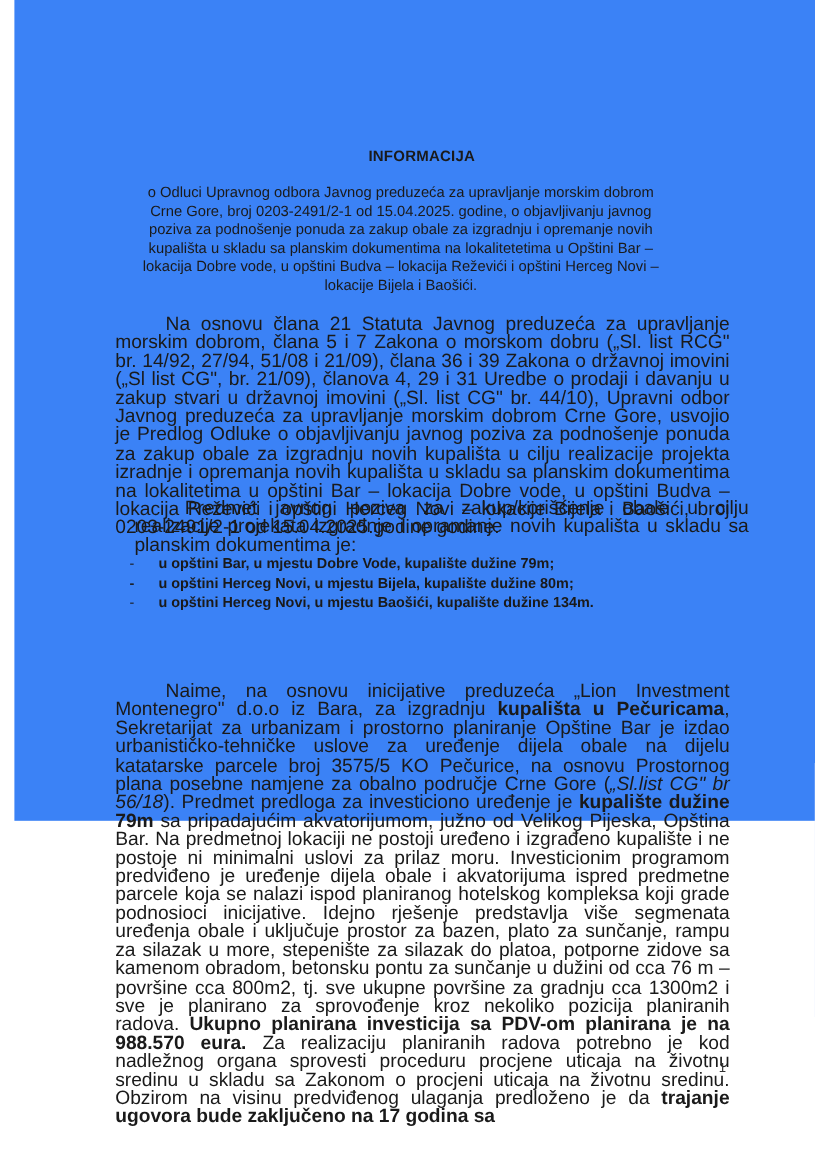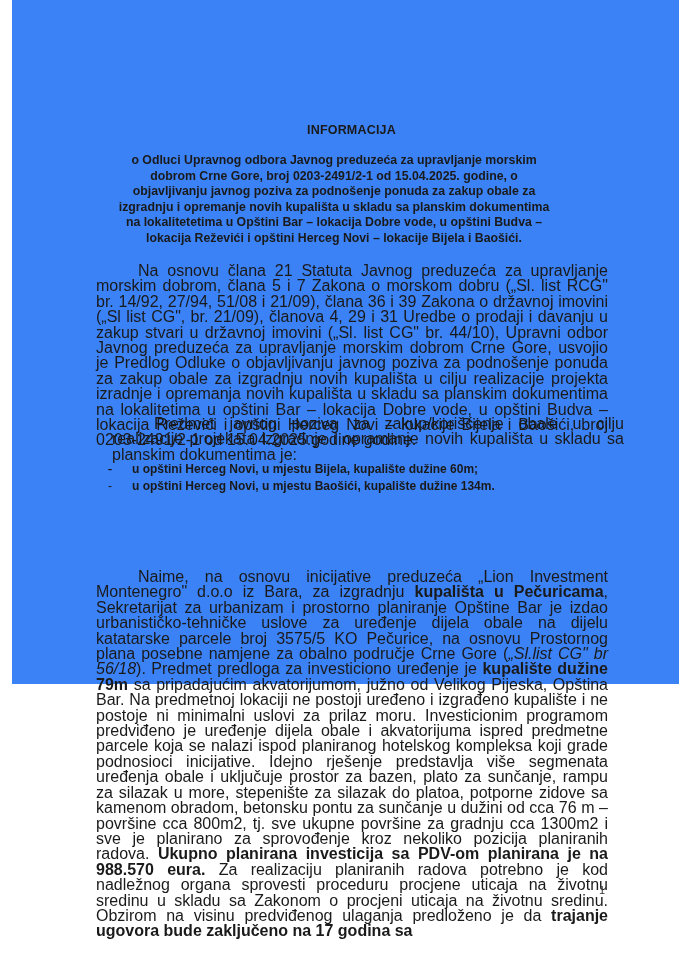--- a/index.html
+++ b/index.html
@@ -2,21 +2,21 @@
 <html><head>
 <meta charset="utf-8">
 <style>
   html, body { margin: 0; padding: 0; background: #ffffff; }
   body { width: 679px; height: 960px; overflow: hidden; position: relative;
          font-family: "Liberation Sans", sans-serif; color: #1a1a1a; }
   .page { position: absolute; left: 12px; top: 0; width: 679px; height: 684px; background: #3b82f6; }
   .title { position: absolute; top: 123px; left: 0; width: 679px; text-align: center;
            font-weight: bold; font-size: 12.5px; letter-spacing: 0.2px; }
   .subtitle { position: absolute; top: 153px; left: 104px; width: 436px; text-align: center;
-              font-weight: bold; font-size: 12.3px; line-height: 15.6px; }
+              font-weight: normal; font-size: 12.3px; line-height: 15.6px; }
   .para { position: absolute; left: 84px; width: 512px; font-size: 16px; line-height: 15.4px;
           text-align: justify; text-indent: 42px; }
   .p1 { top: 263px; }
   .p2 { top: 400px; }
   .list { position: absolute; top: 461px; left: 96px; width: 500px; margin: 0; padding: 0; list-style: none;
           font-size: 12px; line-height: 16.5px; }
   .list li { position: relative; padding-left: 24px; }
   .list .dash { position: absolute; left: 0; top: 0; }
   .b { font-weight: bold; }
   .i { font-style: italic; }
@@ -27,22 +27,22 @@
 <body>
 
 <div class="page">
   <div class="title">INFORMACIJA</div>
   <div class="subtitle">o Odluci Upravnog odbora Javnog preduzeća za upravljanje morskim dobrom Crne Gore, broj 0203-2491/2-1 od 15.04.2025. godine, o objavljivanju javnog poziva za podnošenje ponuda za zakup obale za izgradnju i opremanje novih kupališta u skladu sa planskim dokumentima na lokalitetetima u Opštini Bar – lokacija Dobre vode, u opštini Budva – lokacija Reževići i opštini Herceg Novi – lokacije Bijela i Baošići.</div>
 
   <p class="para p1" style="margin:0">Na osnovu člana 21 Statuta Javnog preduzeća za upravljanje morskim dobrom, člana 5 i 7 Zakona o morskom dobru („Sl. list RCG" br. 14/92, 27/94, 51/08 i 21/09), člana 36 i 39 Zakona o državnoj imovini („Sl list CG", br. 21/09), članova 4, 29 i 31 Uredbe o prodaji i davanju u zakup stvari u državnoj imovini („Sl. list CG" br. 44/10), Upravni odbor Javnog preduzeća za upravljanje morskim dobrom Crne Gore, usvojio je Predlog Odluke o objavljivanju javnog poziva za podnošenje ponuda za zakup obale za izgradnju novih kupališta u cilju realizacije projekta izradnje i opremanja novih kupališta u skladu sa planskim dokumentima na lokalitetima u opštini Bar – lokacija Dobre vode, u opštini Budva – lokacija Reževići i opštini Herceg Novi – lokacije Bijela i Baošići, broj 0203-2491/2-1 od 15.04.2025.godine godine.</p>
   <p class="para p2" style="margin:16px">Predmet javnog poziva za zakup/korišćenje obale u cilju realizacije projekata izgradnje i opramanje novih kupališta u skladu sa planskim dokumentima je:</p>
 
   <ul class="list">
+    <li><span class="dash">-</span><span class="b">u opštini Bar, u mjestu Dobre Vode, kupalište dužine 79m;</span></li>
     <li><span class="dash">-</span></li>
-    <li><span class="dash">-</span></li>
-    <li><span class="dash">-</span><span class="b">u opštini Herceg Novi, u mjestu Bijela, kupalište dužine 60m;</span></li>
+    <li><span class="dash">-</span><span class="b">u opštini Herceg Novi, u mjestu Bijela, kupalište dužine 80m;</span></li>
     <li><span class="dash">-</span><span class="b">u opštini Herceg Novi, u mjestu Baošići, kupalište dužine 134m.</span></li>
   </ul>
 
   <p class="para p3" style="margin:0"><span>Naime, na osnovu inicijative preduzeća „Lion Investment Montenegro" d.o.o iz Bara, za izgradnju </span><span class="b">kupališta u Pečuricama</span><span>, Sekretarijat za urbanizam i prostorno planiranje Opštine Bar je izdao urbanističko-tehničke uslove za uređenje dijela obale na dijelu katatarske parcele broj 3575/5 KO Pečurice, na osnovu Prostornog plana posebne namjene za obalno područje Crne Gore (</span><span class="i">„Sl.list CG" br 56/18</span><span>). Predmet predloga za investiciono uređenje je </span><span class="b">kupalište dužine 79m</span><span> sa pripadajućim akvatorijumom, južno od Velikog Pijeska, Opština Bar. Na predmetnoj lokaciji ne postoji uređeno i izgrađeno kupalište i ne postoje ni minimalni uslovi za prilaz moru. Investicionim programom predviđeno je uređenje dijela obale i akvatorijuma ispred predmetne parcele koja se nalazi ispod planiranog hotelskog kompleksa koji grade podnosioci inicijative. Idejno rješenje predstavlja više segmenata uređenja obale i uključuje prostor za bazen, plato za sunčanje, rampu za silazak u more, stepenište za silazak do platoa, potporne zidove sa kamenom obradom, betonsku pontu za sunčanje u dužini od cca 76 m – površine cca 800m2, tj. sve ukupne površine za gradnju cca 1300m2 i sve je planirano za sprovođenje kroz nekoliko pozicija planiranih radova. </span><span class="b">Ukupno planirana investicija sa PDV-om planirana je na 988.570 eura.</span><span> Za realizaciju planiranih radova potrebno je kod nadležnog organa sprovesti proceduru procjene uticaja na životnu sredinu u skladu sa Zakonom o procjeni uticaja na životnu sredinu. Obzirom na visinu predviđenog ulaganja predloženo je da </span><span class="b">trajanje ugovora bude zaključeno na 17 godina sa</span></p>
 
   <div class="pagenum">1</div>
 </div>
 
 </body></html>

